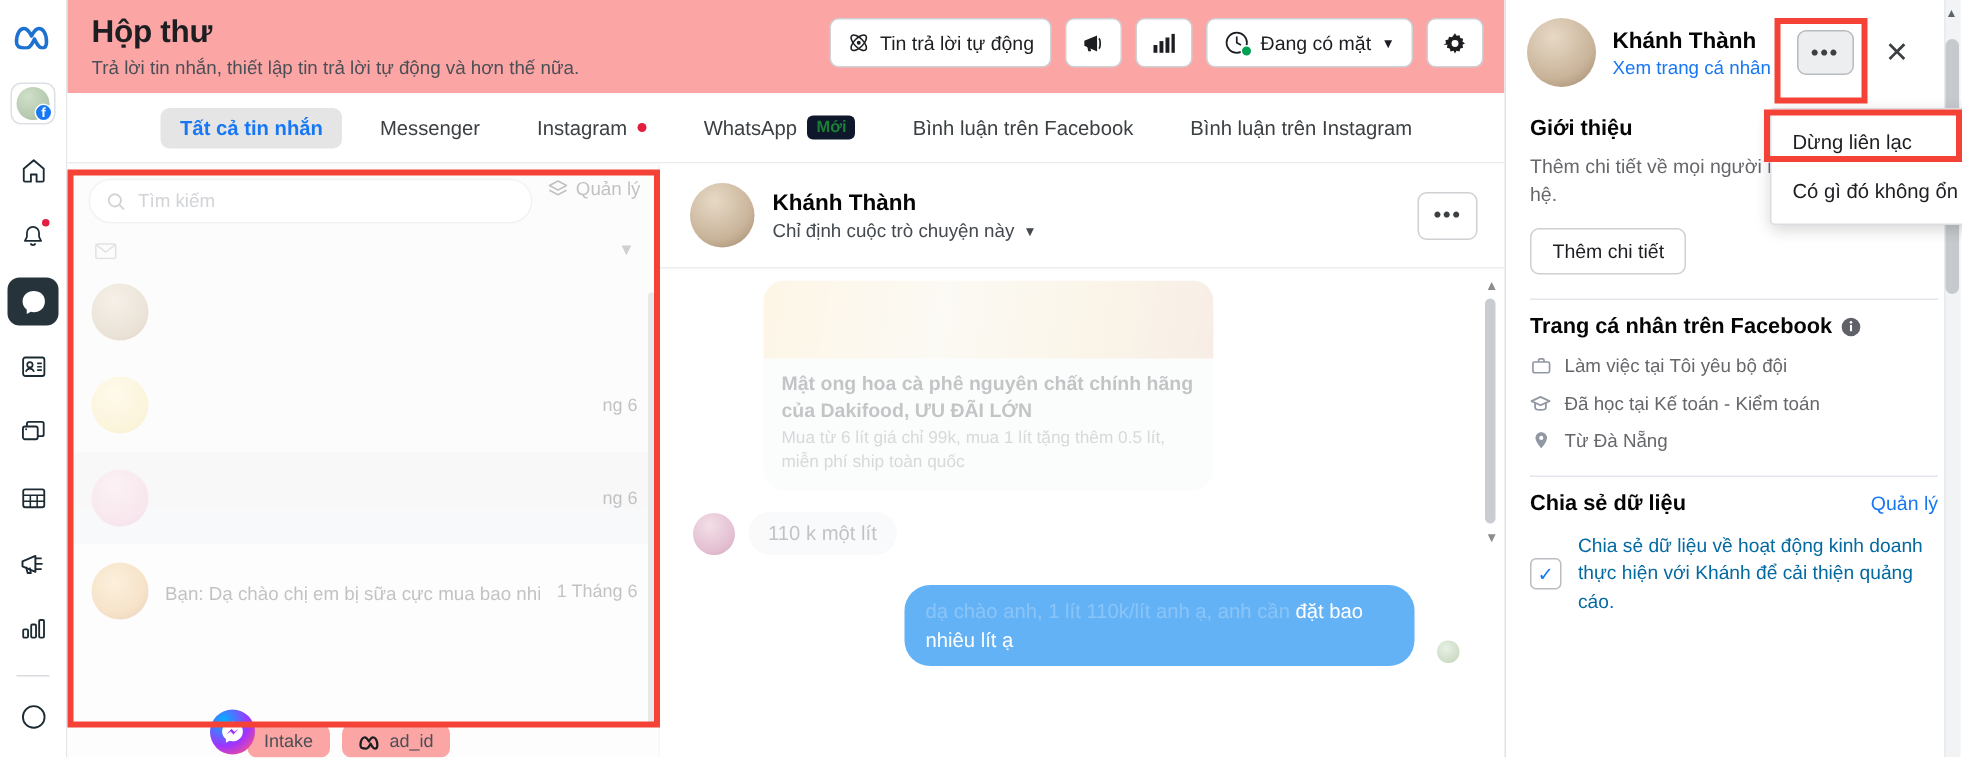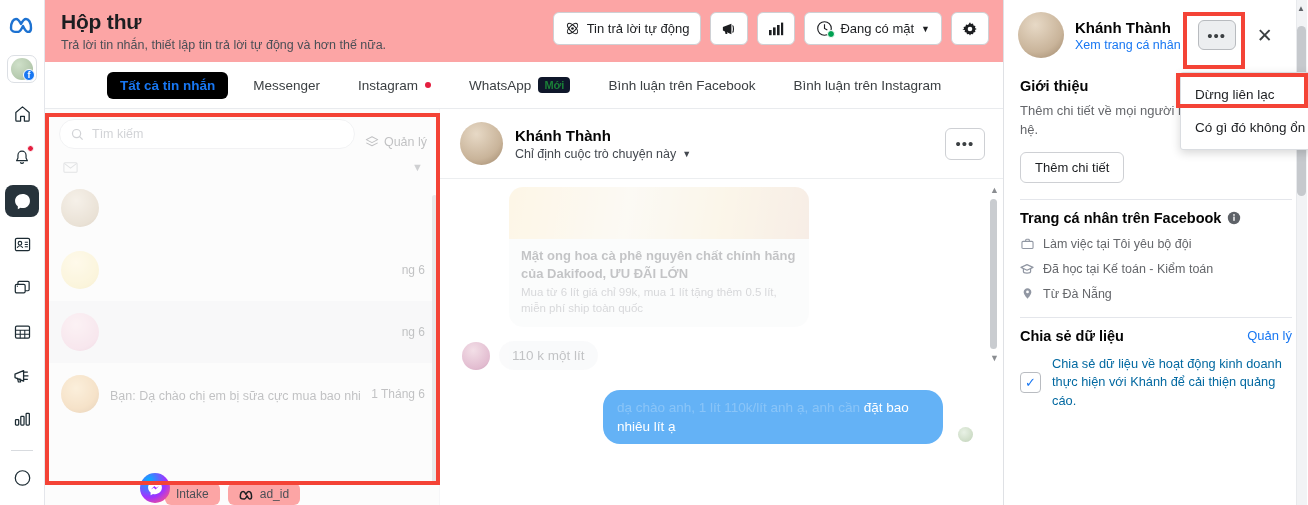--- a/index.html
+++ b/index.html
@@ -82,37 +82,37 @@
     height: 47px; padding-left: 62px;
     display: flex; align-items: center; gap: 0px;
     border-bottom: 1px solid #e9ebee;
     background: #fff;
   }
   .tab {
     display:flex; align-items:center; gap: 7px;
     font-size: 13.5px; color: #3c4043; padding: 6px 13px; border-radius: 6px;
     cursor: pointer; white-space: nowrap; margin-right: 12px;
   }
-  .tab.active { background: #000000; color: #1877f2; font-weight: bold; }
+  .tab.active { background: #e5e5e5; color: #1877f2; font-weight: bold; }
   .tab .red-dot { width: 6px; height: 6px; border-radius: 50%; background: #e41e3f; }
   .tab .new-badge {
     background: #0f172a; color: #1a7f37; font-size: 11px; font-weight: bold;
     padding: 2px 6px; border-radius: 4px;
   }
 
   
   #body-split { flex: 1 1 auto; display: flex; min-height: 0; position: relative; }
 
   
   #conv-list {
     width: 395px; flex: 0 0 395px; border-right: 1px solid #e9ebee;
     background: #fafafa; position: relative; opacity: 0.40; filter: blur(0.3px);
     overflow: hidden;
   }
-  #conv-search-row { display:flex; align-items:flex-end; gap: 10px; padding: 10px 12px 6px 14px; }
+  #conv-search-row { display:flex; align-items:flex-start; gap: 10px; padding: 10px 12px 6px 14px; }
   #conv-search {
     flex: 1 1 auto; height: 30px; border: 1px solid #dfe1e5; border-radius: 16px;
     display: flex; align-items: center; gap: 8px; padding: 0 11px;
     font-size: 12.5px; color: #90949c; background: #fff;
   }
   #conv-manage { display:flex; align-items:center; gap:5px; font-size: 12.5px; color:#65676b; white-space: nowrap;}
   #conv-filter-row { display:flex; align-items:center; justify-content:space-between; padding: 6px 16px 4px 18px; }
   .conv-row {
     display: flex; align-items: center; gap: 11px;
     padding: 11px 14px 11px 16px; height: 62px;

